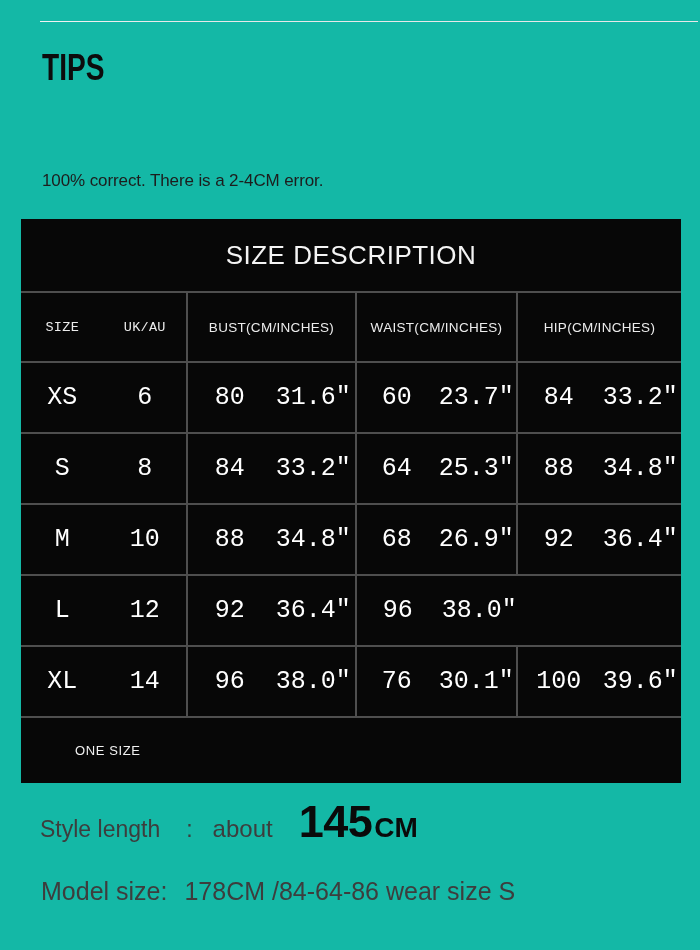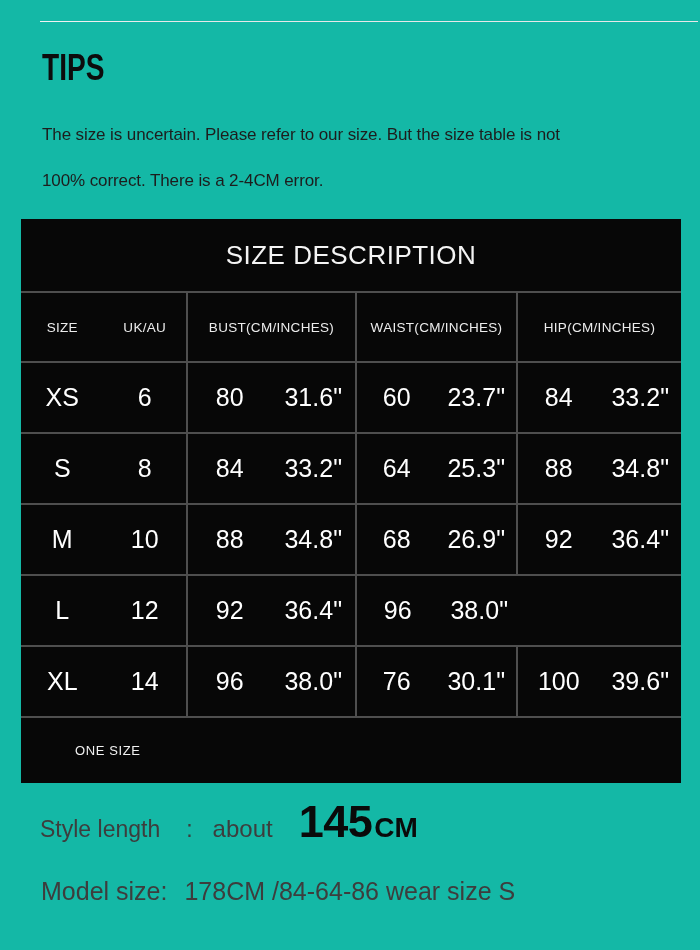--- a/index.html
+++ b/index.html
@@ -36,21 +36,21 @@
     font-size:26px;letter-spacing:0.5px;color:#f4f4f4;
   }
   .t-row{display:flex;border-top:2px solid #4e4e4e;}
   .t-head{height:68px;}
   .t-data{height:69px;font-size:25px;}
   .cell{display:flex;align-items:center;box-sizing:border-box;height:100%;}
   .c1{width:165px;}
   .c2{width:169px;border-left:2px solid #4e4e4e;}
   .c3{width:161px;border-left:2px solid #4e4e4e;}
   .c4{width:165px;border-left:2px solid #4e4e4e;}
-  .pair{justify-content:space-between;}
+  .pair{justify-content:space-between;font-family:Liberation Mono, monospace;}
   .pair .half{width:50%;text-align:center;}
   .t-head .pair .half{font-size:13.5px;color:#ececec;letter-spacing:0.3px;}
   .hcol{flex-direction:row;justify-content:center;text-align:center;
         font-size:13.5px;line-height:19px;color:#ececec;letter-spacing:0.3px;}
   .t-onesize{
     height:67px;border-top:2px solid #4e4e4e;
     display:flex;align-items:center;padding-left:54px;box-sizing:border-box;
     font-size:13px;letter-spacing:0.6px;color:#f1f1f1;
   }
   
@@ -71,21 +71,21 @@
 </style>
 </head>
 <body>
 
 <div class="page">
 
   <div class="top-rule"></div>
 
   <div class="tips-heading">TIPS</div>
 
-  <p class="tips-text"><span>The size is uncertain. Please refer to our size. But the size table is not</span><br><span>100% correct. There is a 2-4CM error.</span></p>
+  <p class="tips-text"><br><span>100% correct. There is a 2-4CM error.</span></p>
 
   <div class="size-table">
 
     <div class="t-title">SIZE DESCRIPTION</div>
 
     <div class="t-row t-head">
       <div class="cell c1 pair">
         <span class="half">SIZE</span>
         <span class="half">UK/AU</span>
       </div>

